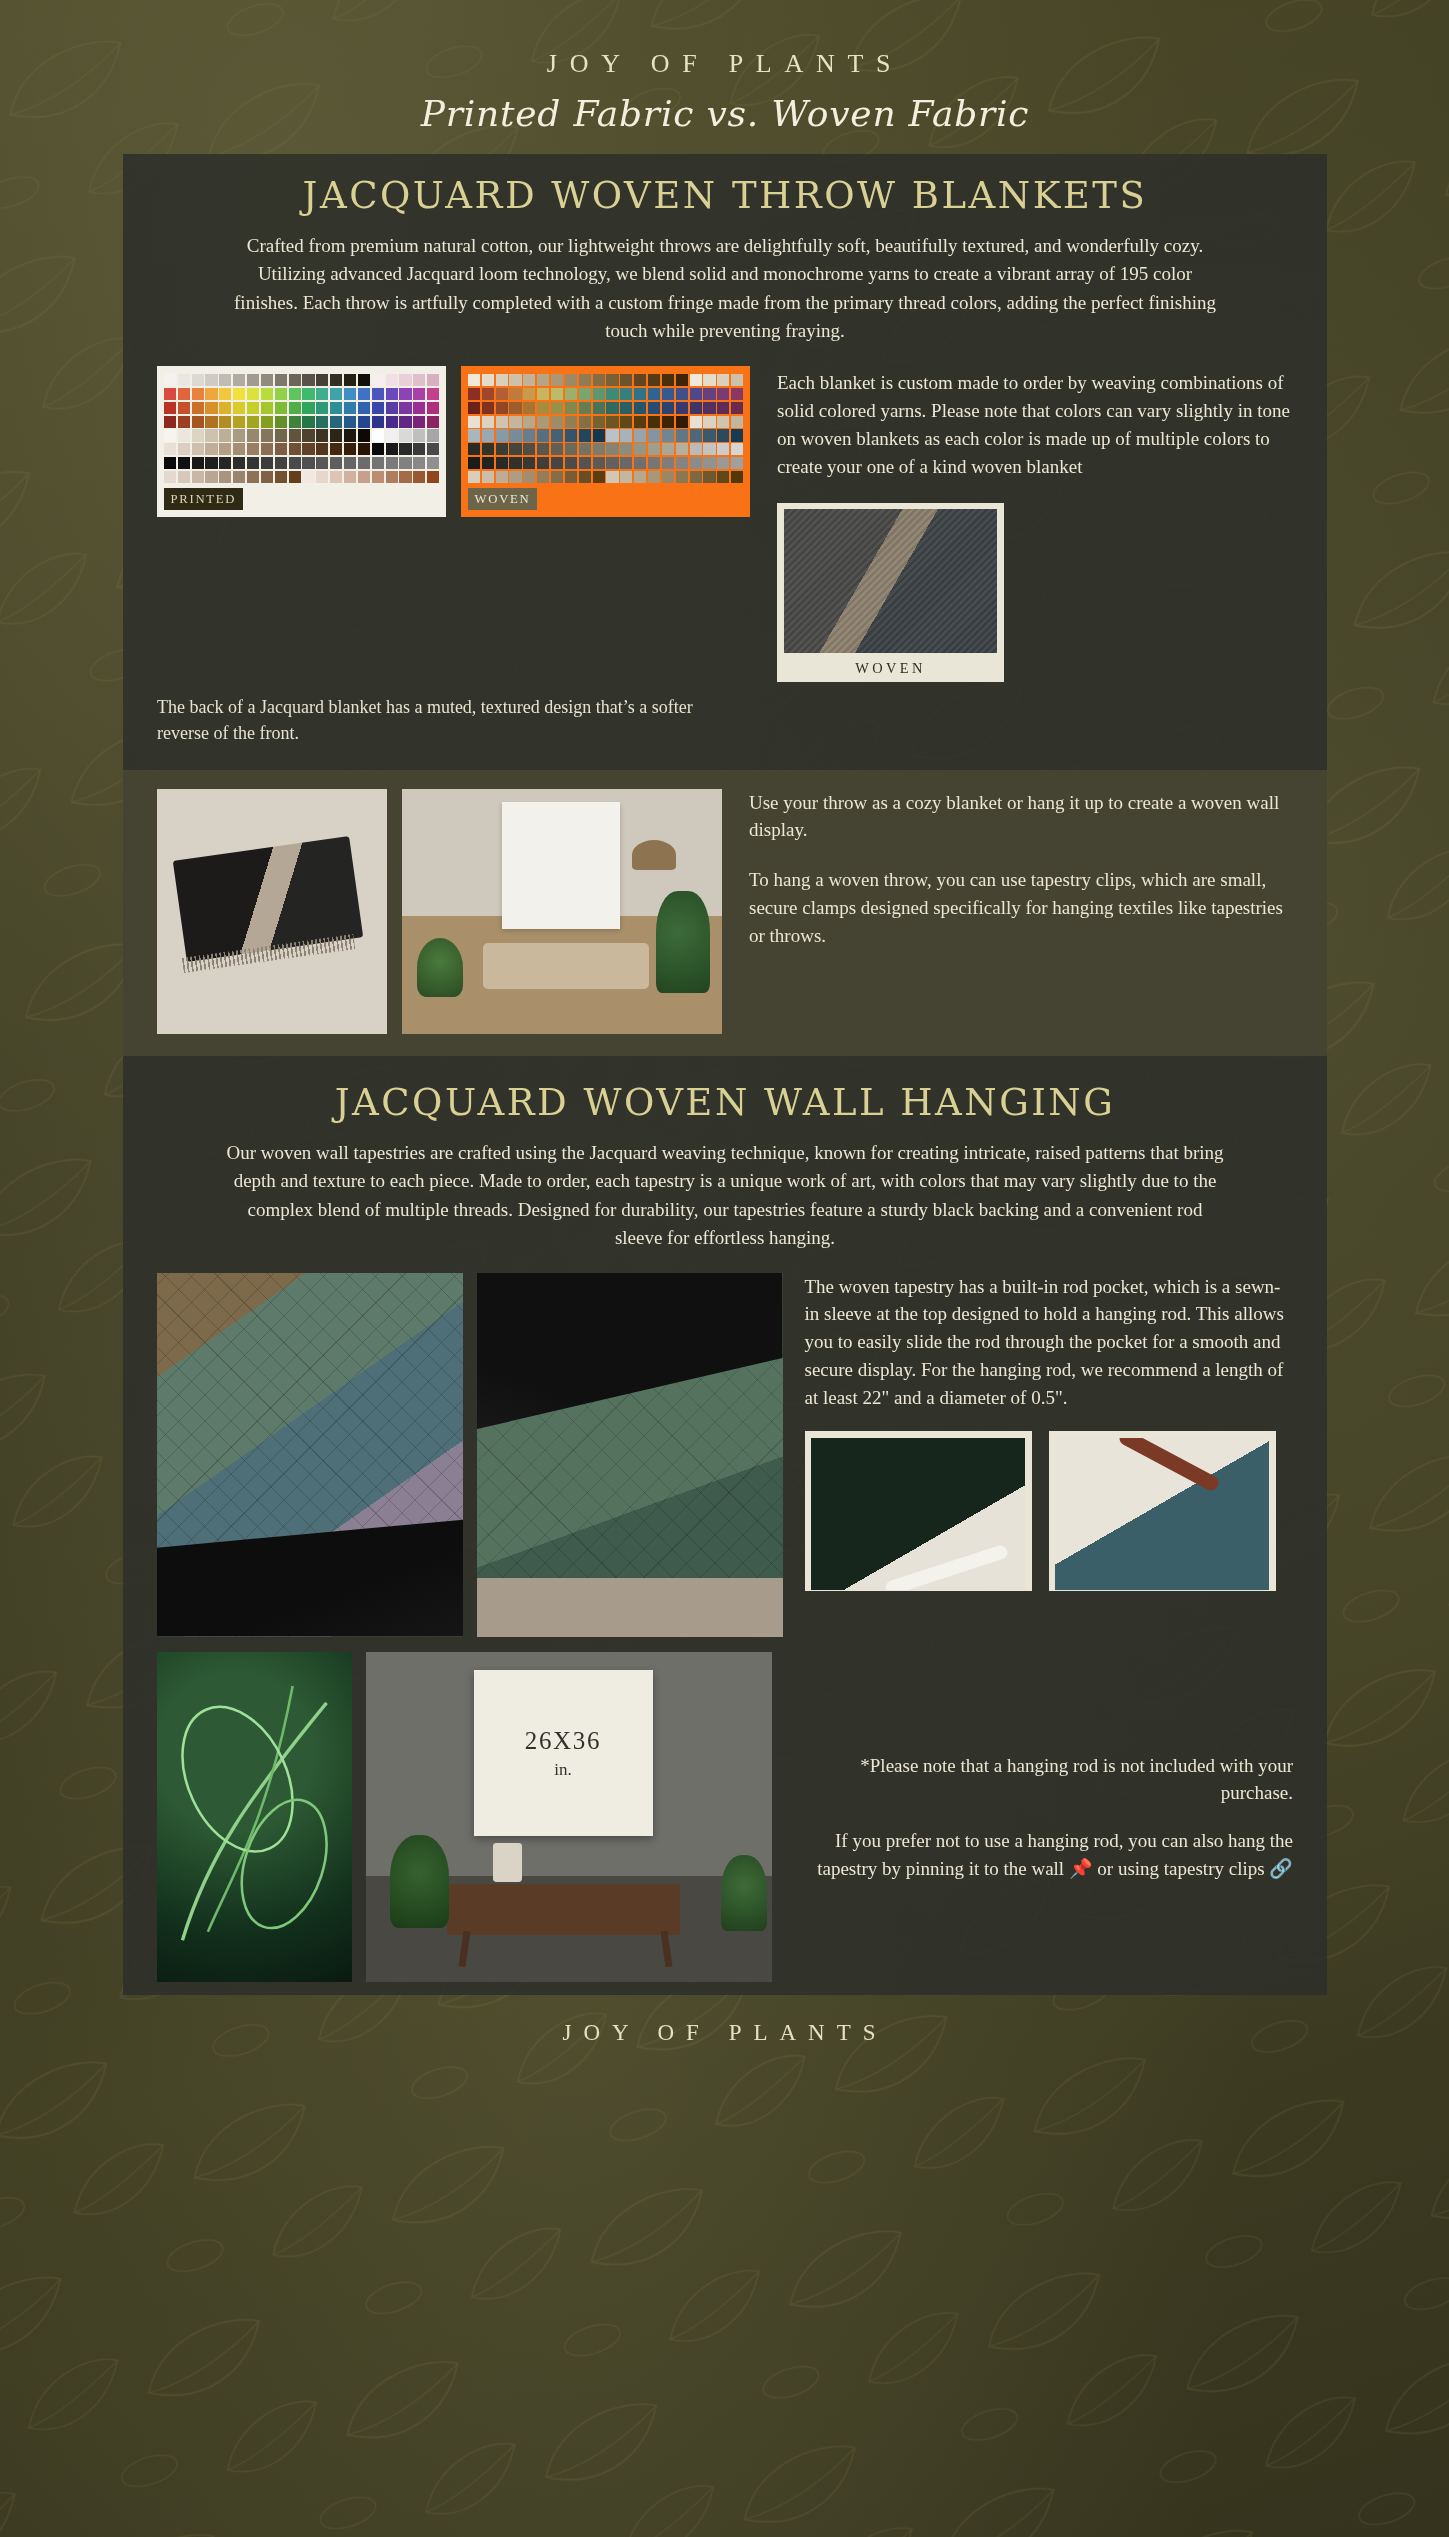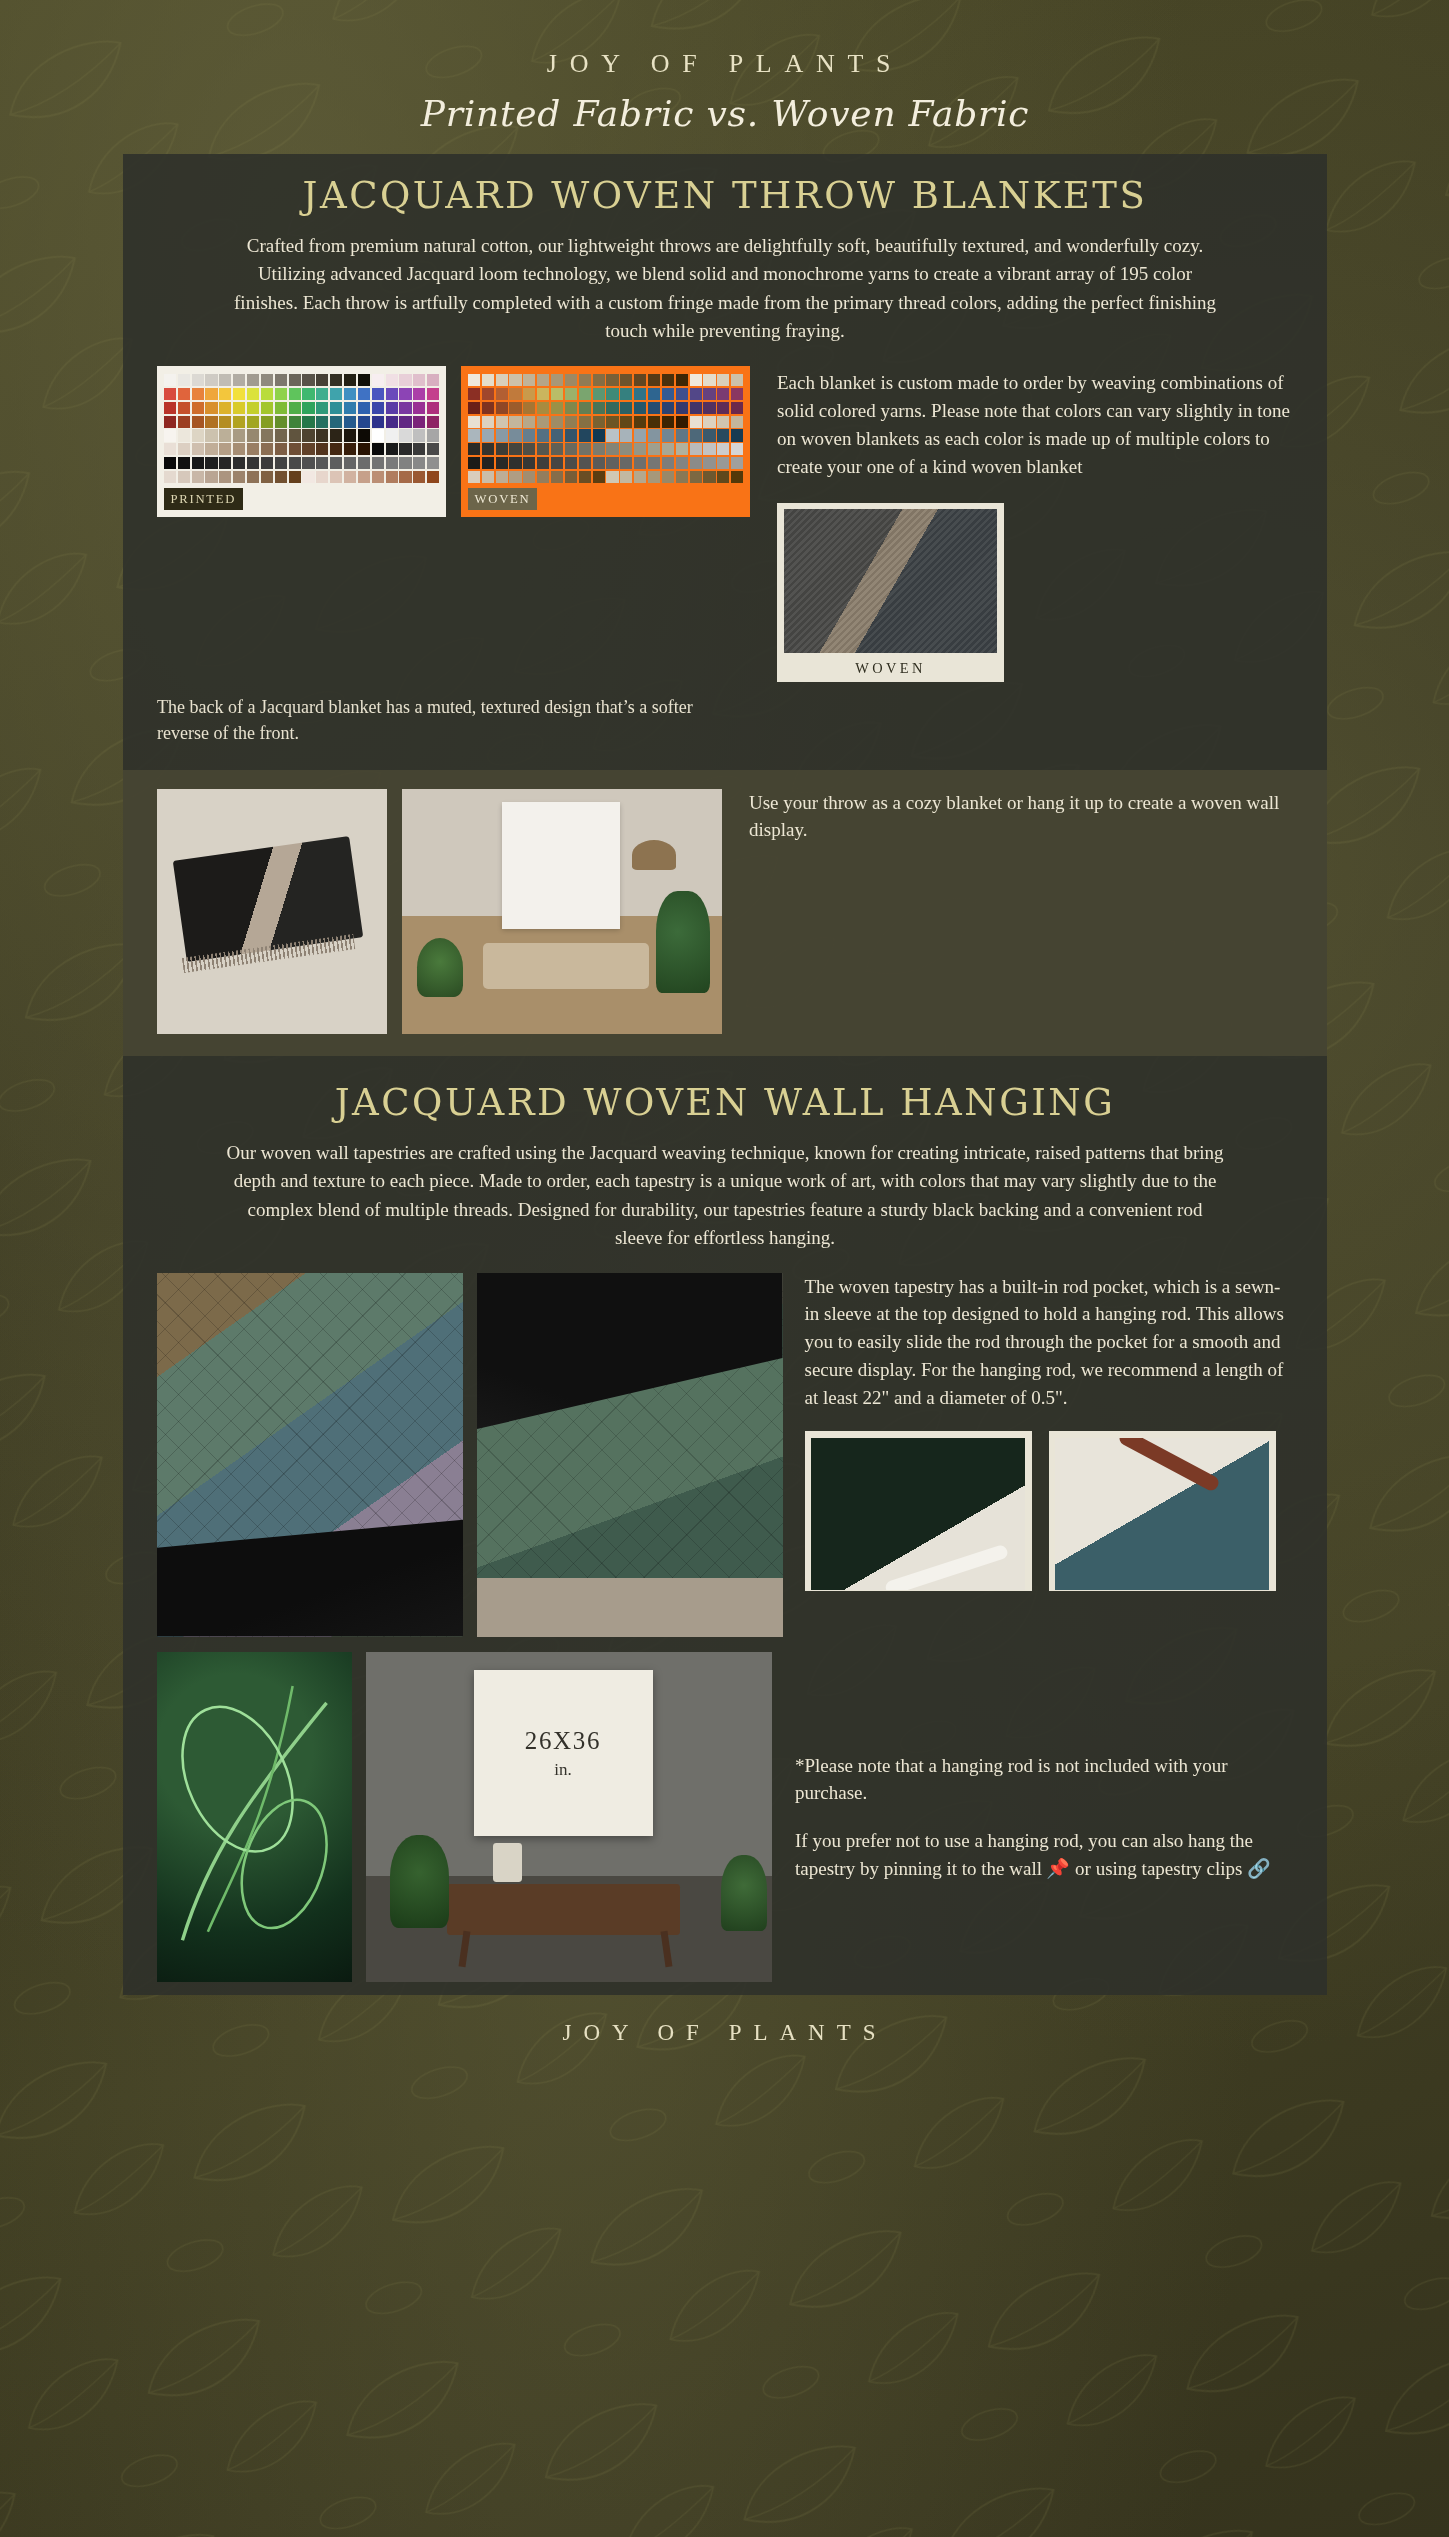--- a/index.html
+++ b/index.html
@@ -561,20 +561,21 @@
              background: linear-gradient(180deg,#cfc8bc 0 52%, #a98f6a 52% 100%);">
           <div style="position:absolute; left:100px; top:13.5px; width:118px; height:127px; background:#f3f1ec; box-shadow:0 1.7px 5px rgba(0,0,0,.2);"></div>
           <div style="position:absolute; left:81px; top:154px; width:166px; height:46px; background:#c9b89c; border-radius:5px;"></div>
           <div style="position:absolute; left:254px; top:102px; width:54px; height:102px; background:radial-gradient(circle at 40% 40%, #3c6b3a, #22441f);border-radius:40% 40% 10% 10%;"></div>
           <div style="position:absolute; left:15px; top:149px; width:46px; height:59px; background:radial-gradient(circle at 50% 40%, #4a7a3c, #2a4a22); border-radius:50% 50% 20% 20%;"></div>
           <div style="position:absolute; left:230px; top:51px; width:44px; height:30px; background:#8d7350; border-radius:50% 50% 12% 12%;"></div>
         </div>
 
         <div style="flex:1; padding-left:12px;">
           <p class="body-text">Use your throw as a cozy blanket or hang it up to create a woven wall display.</p>
+          <p class="body-text" style="margin-top:22px;"> To hang a woven throw, you can use tapestry clips, which are small, secure clamps designed specifically for hanging textiles like tapestries or throws.</p>
         </div>
       </div>
     </div>
 
     <div class="section" style="padding-top:25px;">
       <h2 class="section-title">Jacquard Woven Wall Hanging</h2>
       <p class="intro">Our woven wall tapestries are crafted using the Jacquard weaving technique, known for creating intricate, raised patterns that bring depth and texture to each piece. Made to order, each tapestry is a unique work of art, with colors that may vary slightly due to the complex blend of multiple threads. Designed for durability, our tapestries feature a sturdy  black backing and a convenient rod sleeve for effortless hanging.</p>
 
       <div class="row" style="gap:13.5px;">
         <div class="photo" style="width:306px; height:364px;
@@ -636,21 +637,21 @@
             <div style="font-family:'Liberation Serif',serif; font-size:17px; color:#33312a;">in.</div>
           </div>
           <div style="position:absolute; left:81px; bottom:47px; width:233px; height:51px; background:#5a3c26; border-radius:3.4px;"></div>
           <div style="position:absolute; left:95px; bottom:15px; width:6.8px; height:36px; background:#4a3020; transform:rotate(8deg);"></div>
           <div style="position:absolute; right:102px; bottom:15px; width:6.8px; height:36px; background:#4a3020; transform:rotate(-8deg);"></div>
           <div style="position:absolute; left:127px; bottom:100px; width:29px; height:39px; background:#d9d4c6; border-radius:3.4px;"></div>
           <div style="position:absolute; left:355px; bottom:51px; width:46px; height:76px; background:radial-gradient(circle at 50% 40%,#3f6b38,#203f1d); border-radius:45% 45% 12% 12%;"></div>
           <div style="position:absolute; left:24px; bottom:54px; width:59px; height:93px; background:radial-gradient(circle at 50% 40%,#36622f,#1b3b18); border-radius:45% 45% 14% 14%;"></div>
         </div>
 
-        <div style="flex:1; padding-left:10px; padding-top:100px;">
+        <div style="flex:1; padding-left:10px; padding-top:100px;text-align:right;">
           <p class="body-text">*Please note that a hanging rod is not included with your purchase.</p>
           <p class="body-text" style="margin-top:20px;"> If you prefer not to use a hanging rod, you can also hang the tapestry by pinning it to the wall 📌 or using tapestry clips 🔗</p>
         </div>
       </div>
     </div>
 
   </div>
 
   <div class="footer">
     <div class="brand-bottom">Joy of Plants</div>

